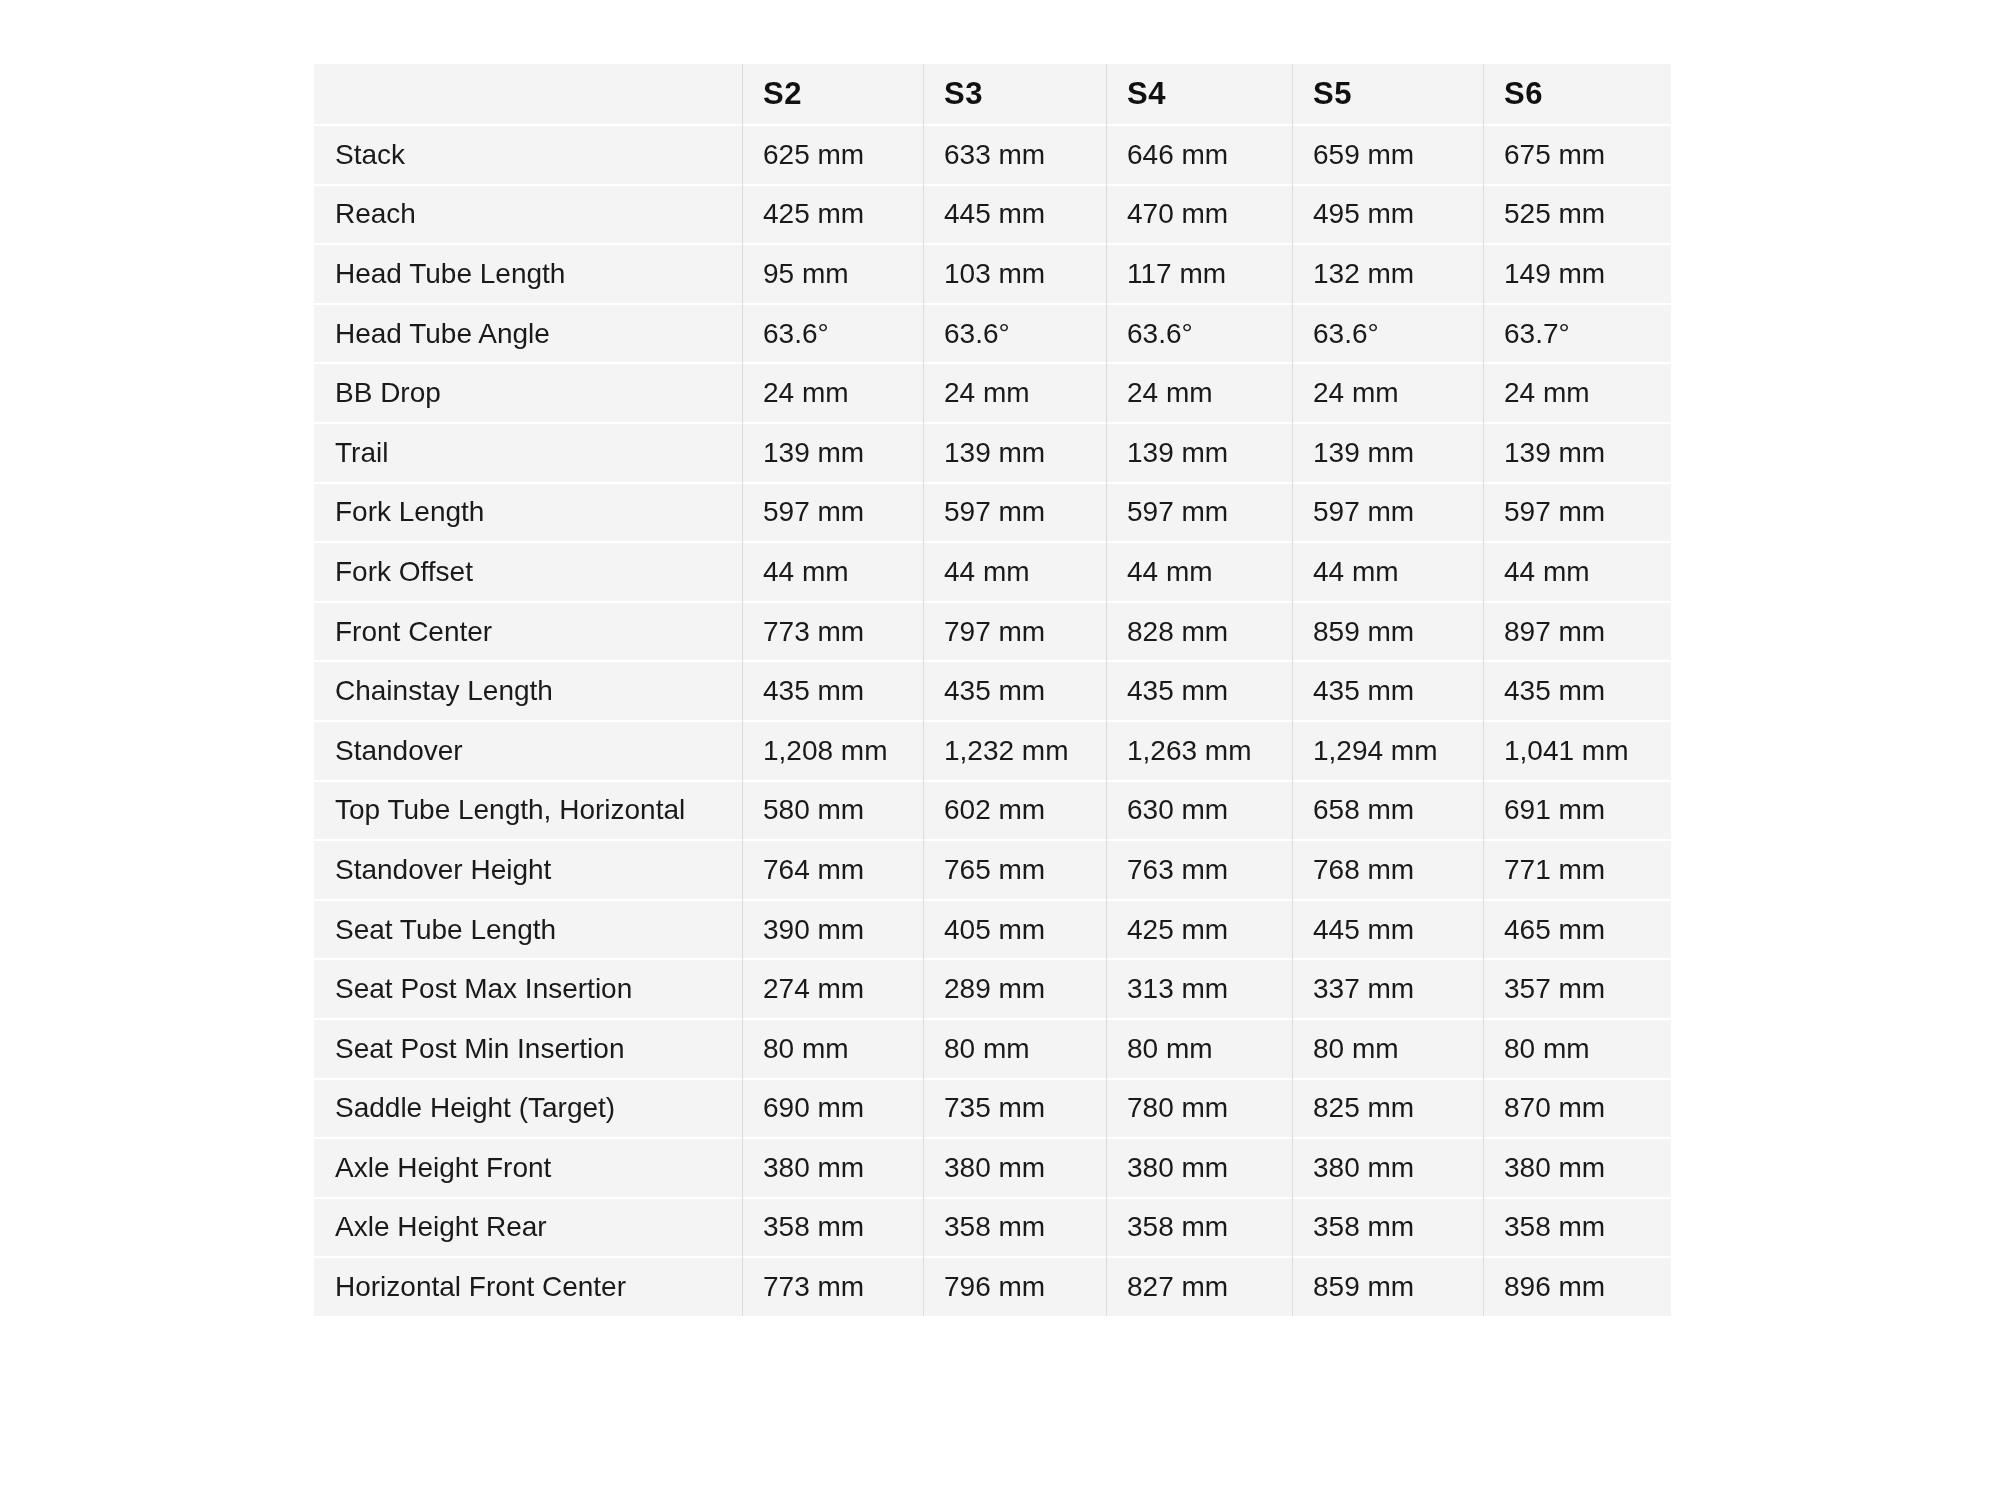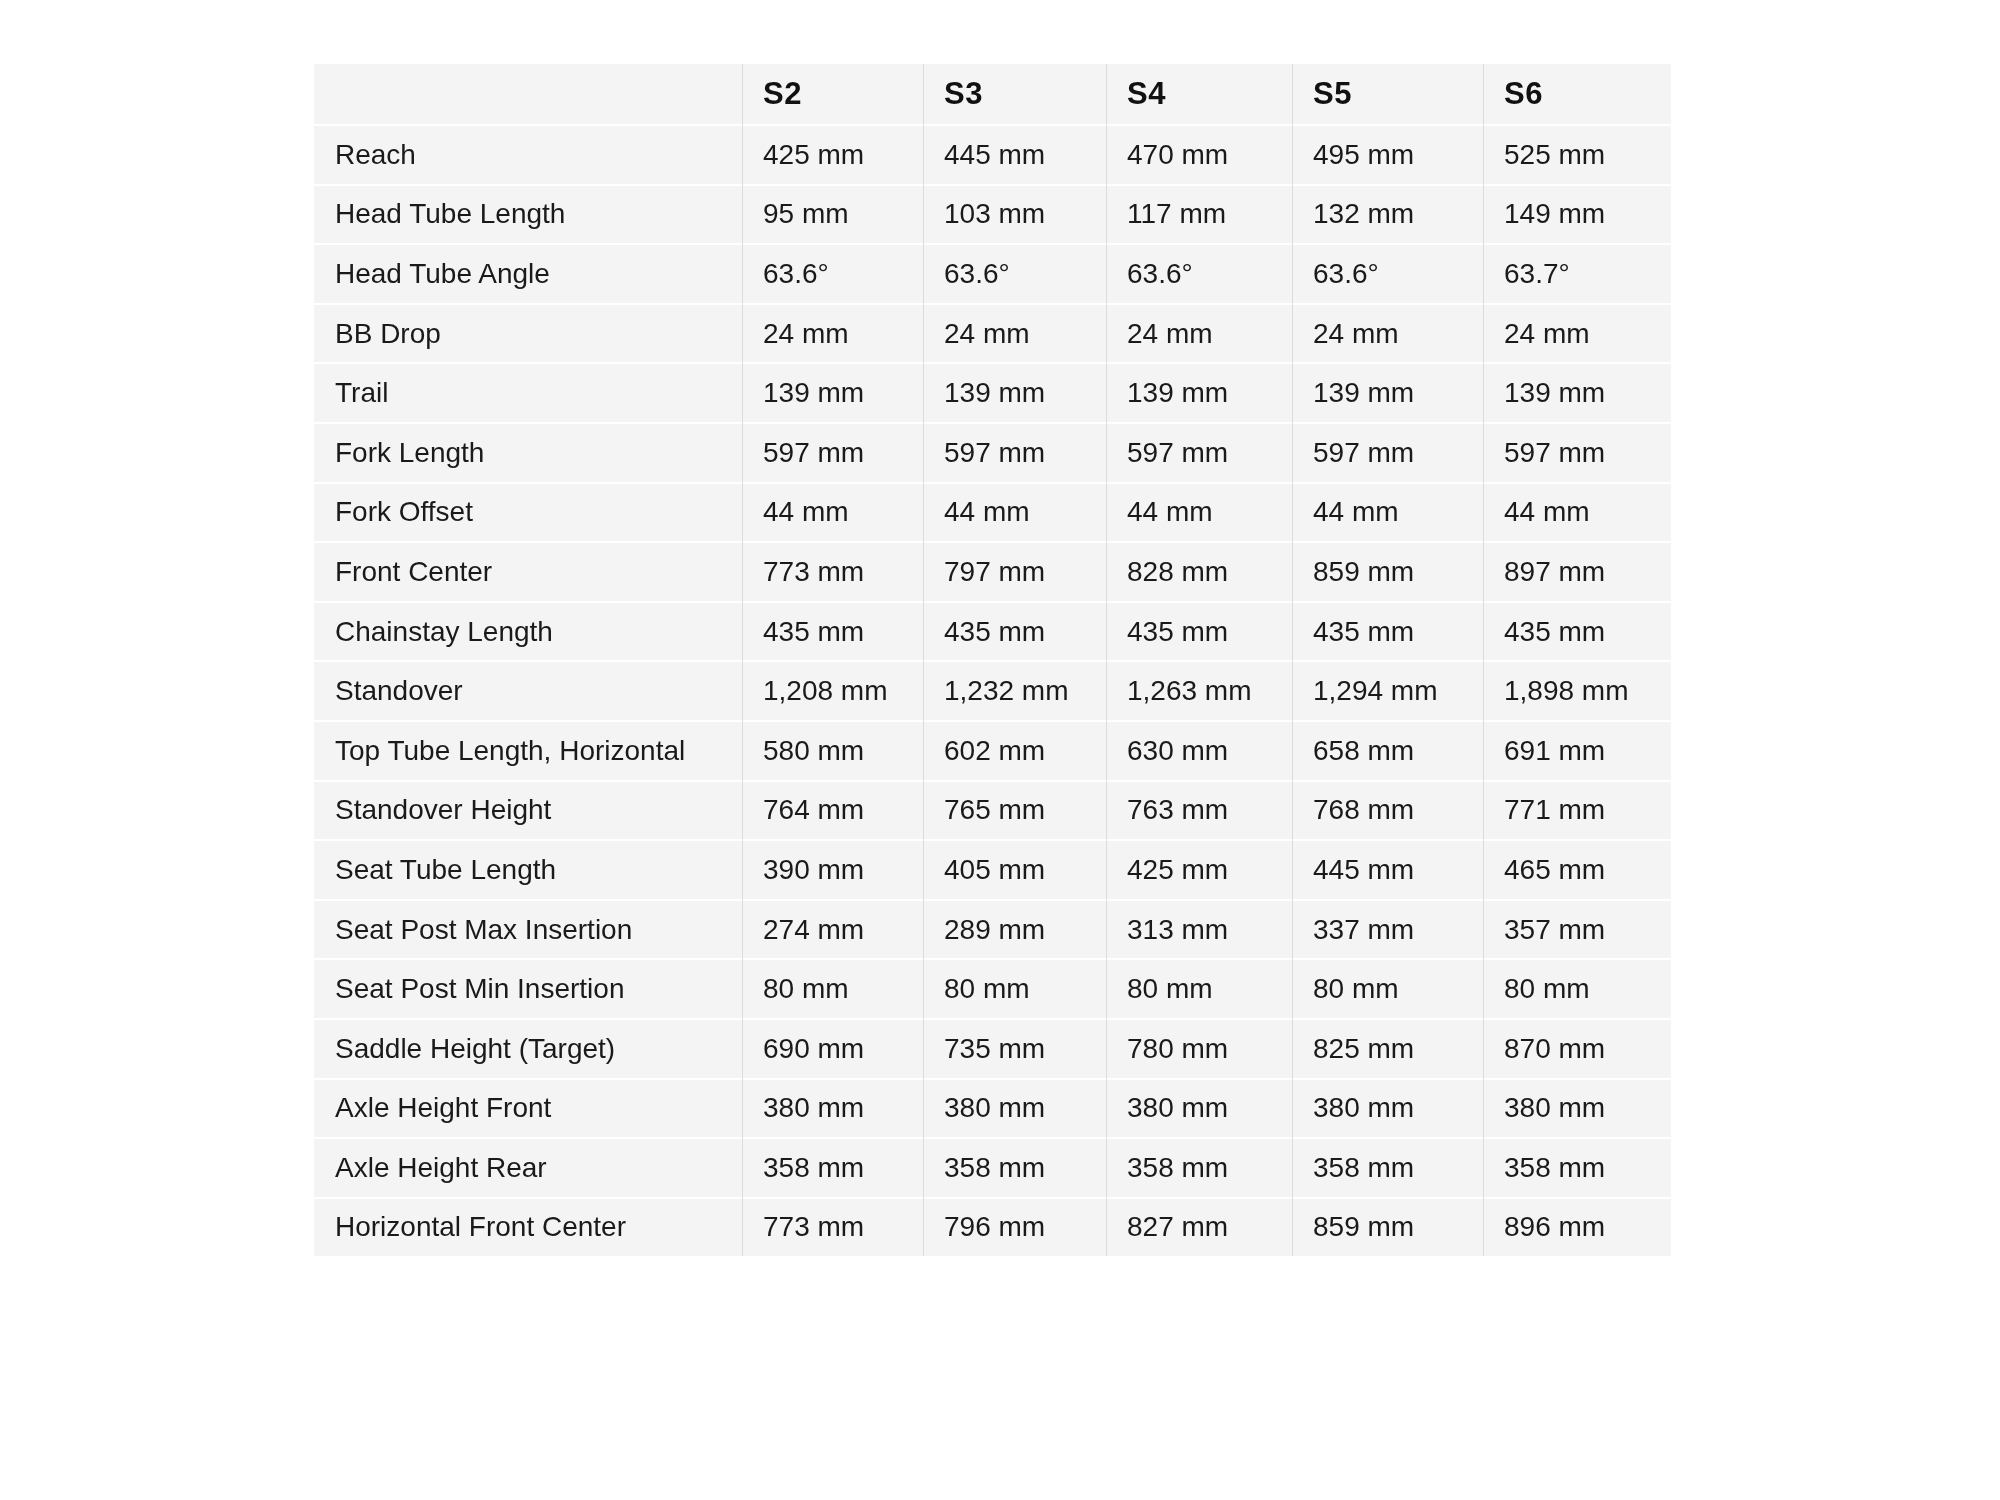--- a/index.html
+++ b/index.html
@@ -84,20 +84,28 @@
           <th></th>
           <th>S2</th>
           <th>S3</th>
           <th>S4</th>
           <th>S5</th>
           <th>S6</th>
         </tr>
       </thead>
       <tbody>
           <tr>
+            <th>Stack</th>
+            <td>625 mm</td>
+            <td>633 mm</td>
+            <td>646 mm</td>
+            <td>659 mm</td>
+            <td>675 mm</td>
+          </tr>
+          <tr>
             <th>Reach</th>
             <td>425 mm</td>
             <td>445 mm</td>
             <td>470 mm</td>
             <td>495 mm</td>
             <td>525 mm</td>
           </tr>
           <tr>
             <th>Head Tube Length</th>
             <td>95 mm</td>
@@ -161,21 +169,21 @@
             <td>435 mm</td>
             <td>435 mm</td>
             <td>435 mm</td>
           </tr>
           <tr>
             <th>Standover</th>
             <td>1,208 mm</td>
             <td>1,232 mm</td>
             <td>1,263 mm</td>
             <td>1,294 mm</td>
-            <td>1,898 mm</td>
+            <td>1,041 mm</td>
           </tr>
           <tr>
             <th>Top Tube Length, Horizontal</th>
             <td>580 mm</td>
             <td>602 mm</td>
             <td>630 mm</td>
             <td>658 mm</td>
             <td>691 mm</td>
           </tr>
           <tr>

